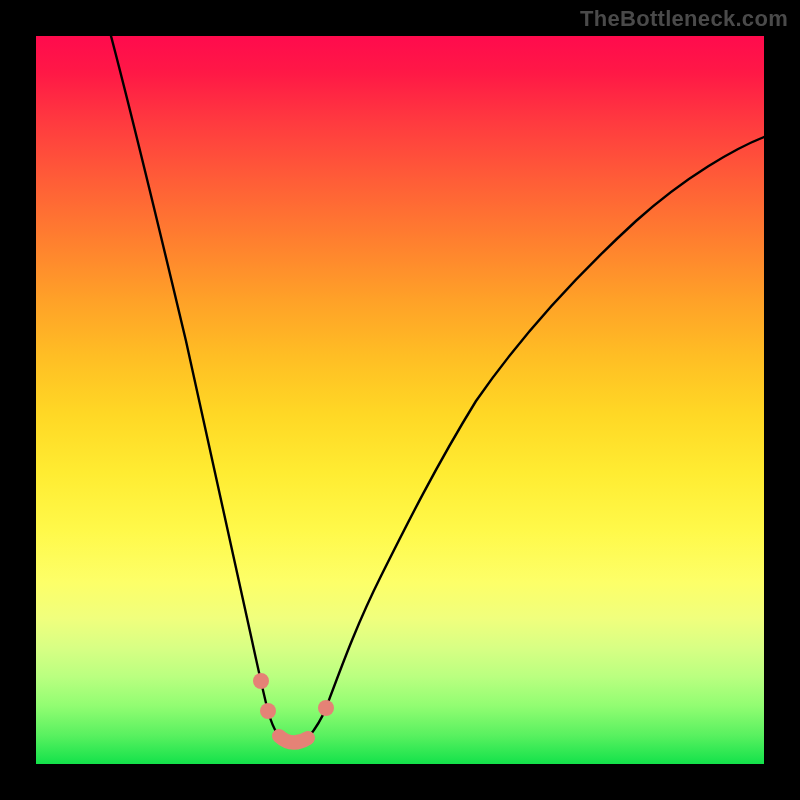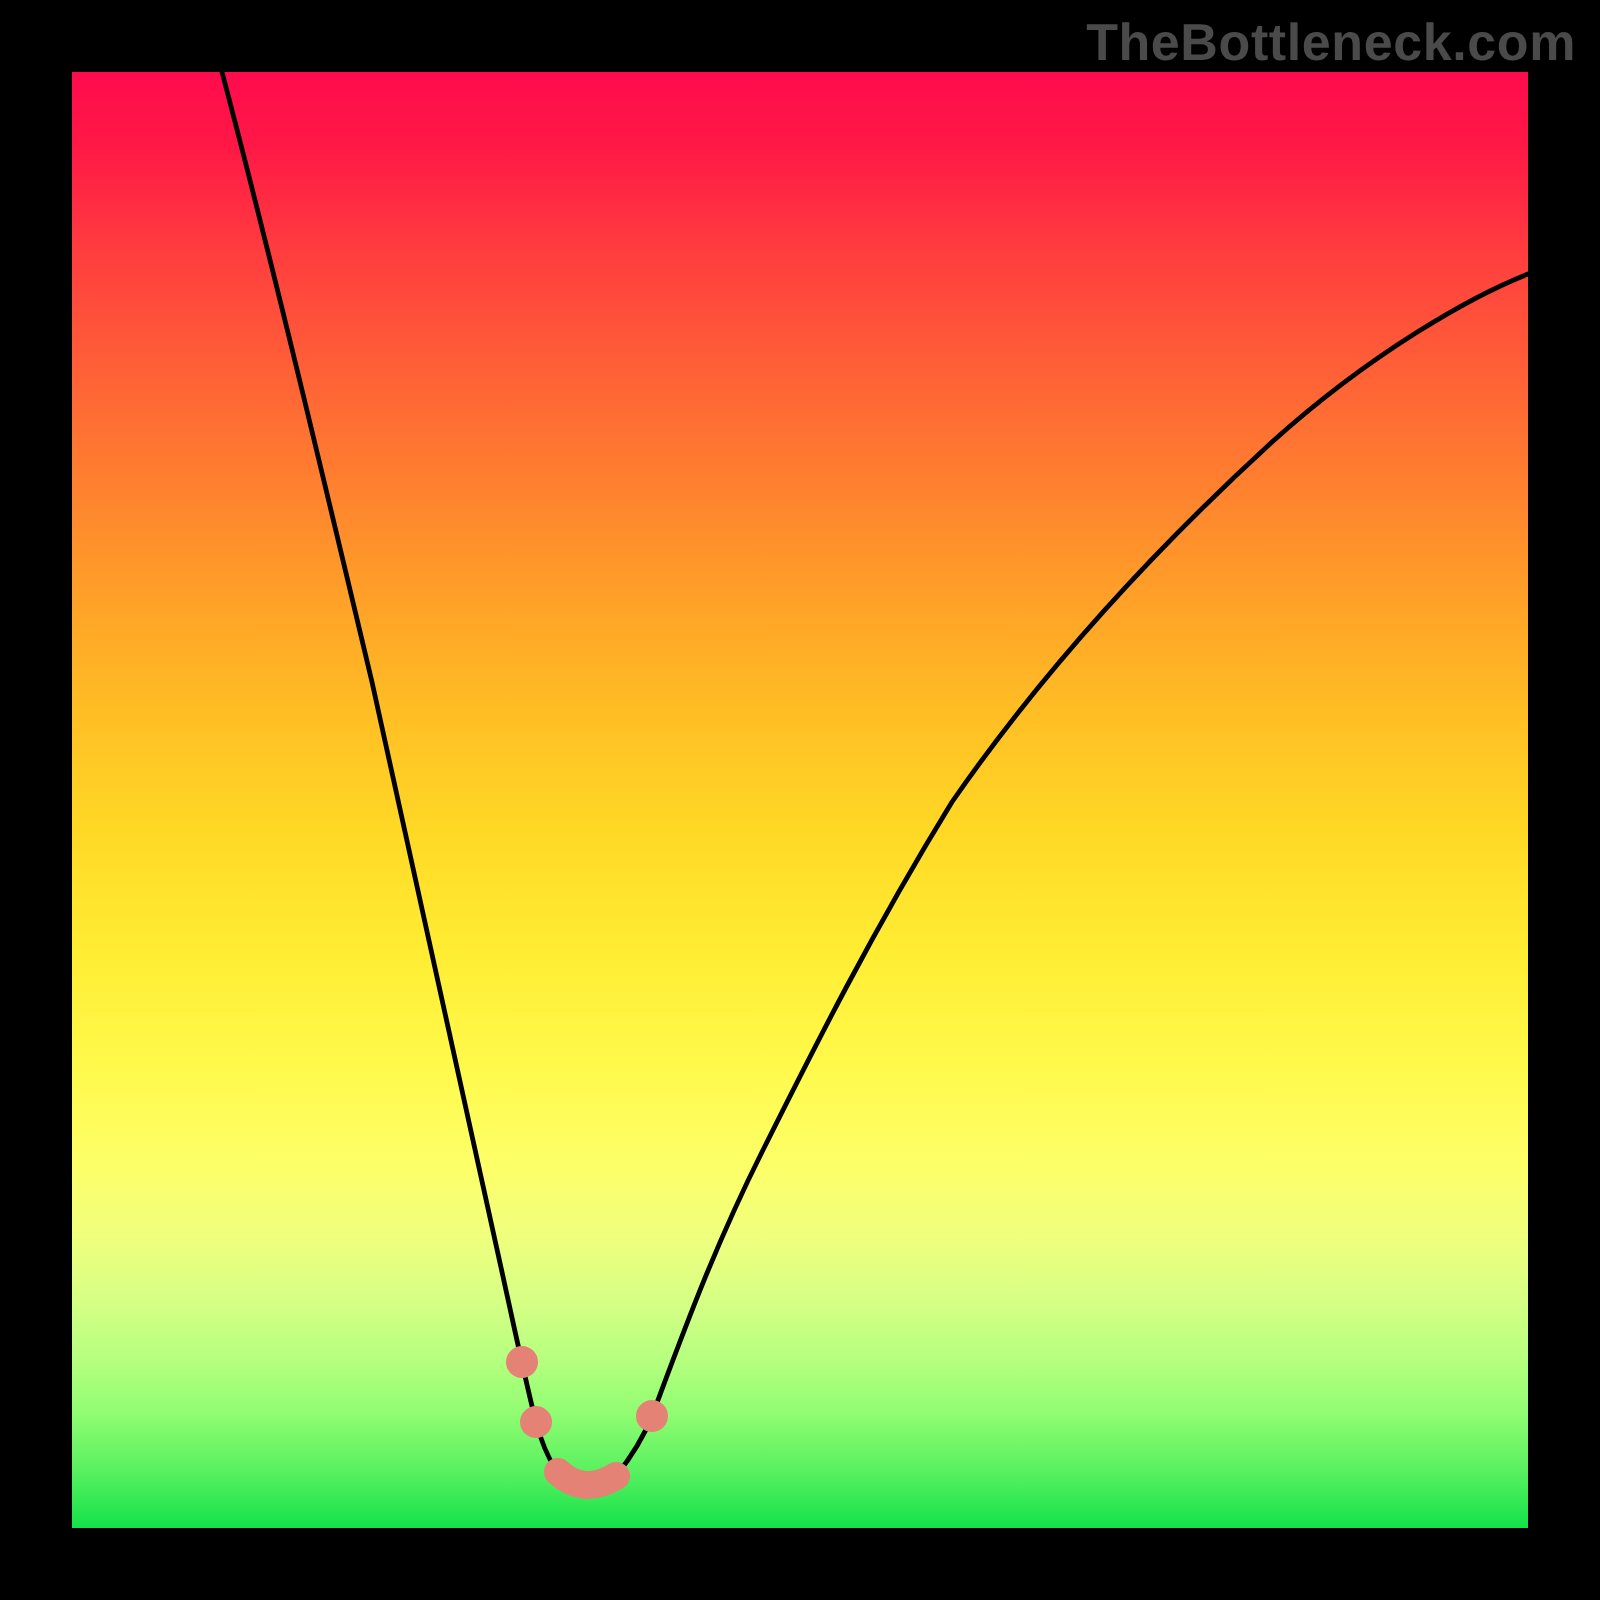--- a/index.html
+++ b/index.html
@@ -32,21 +32,21 @@
       #5af160 96%,
       #13e24a 100%
     );
   }
 
   .watermark {
     position: absolute;
     top: 6px;
     right: 12px;
     color: #4a4a4a;
-    font-size: 26px;
+    font-size: 22px;
     font-weight: 600;
     letter-spacing: 0.3px;
   }
 
   svg.curve {
     position: absolute;
     left: 0;
     top: 0;
     width: 728px;
     height: 728px;

